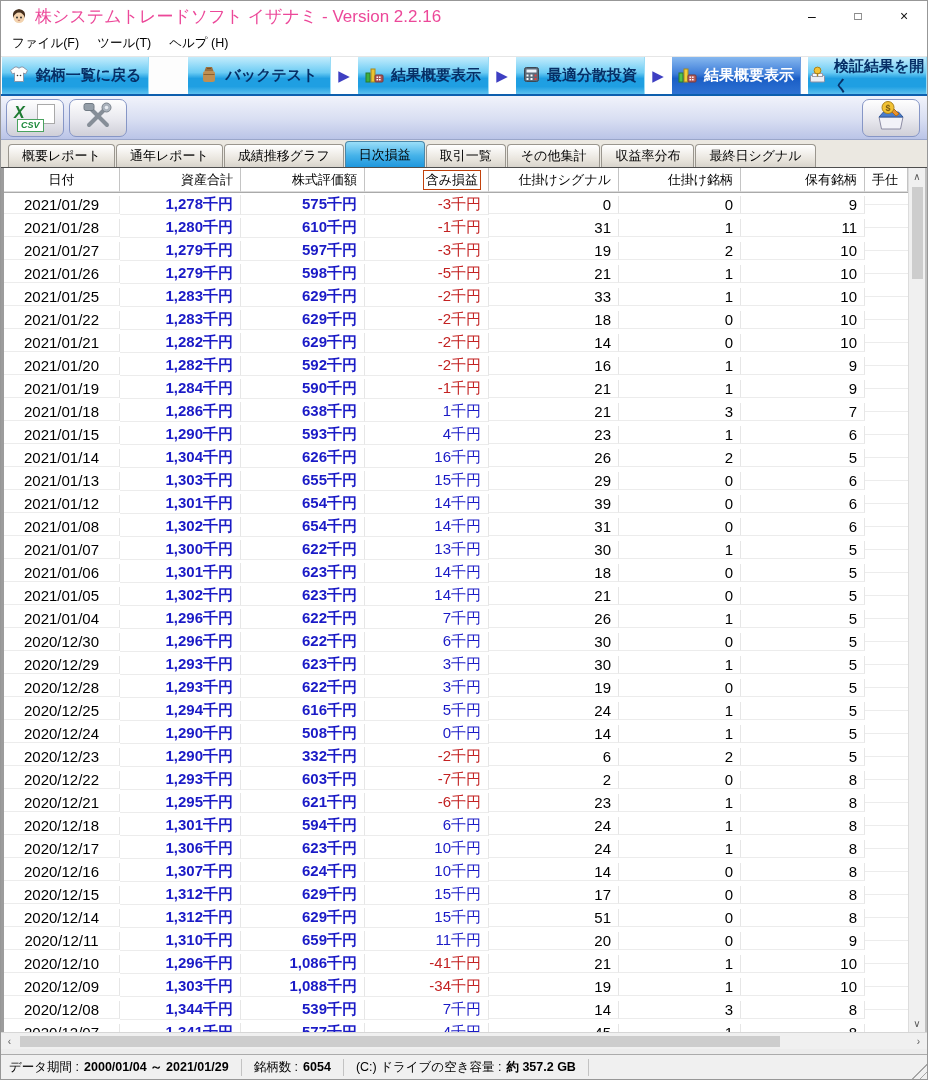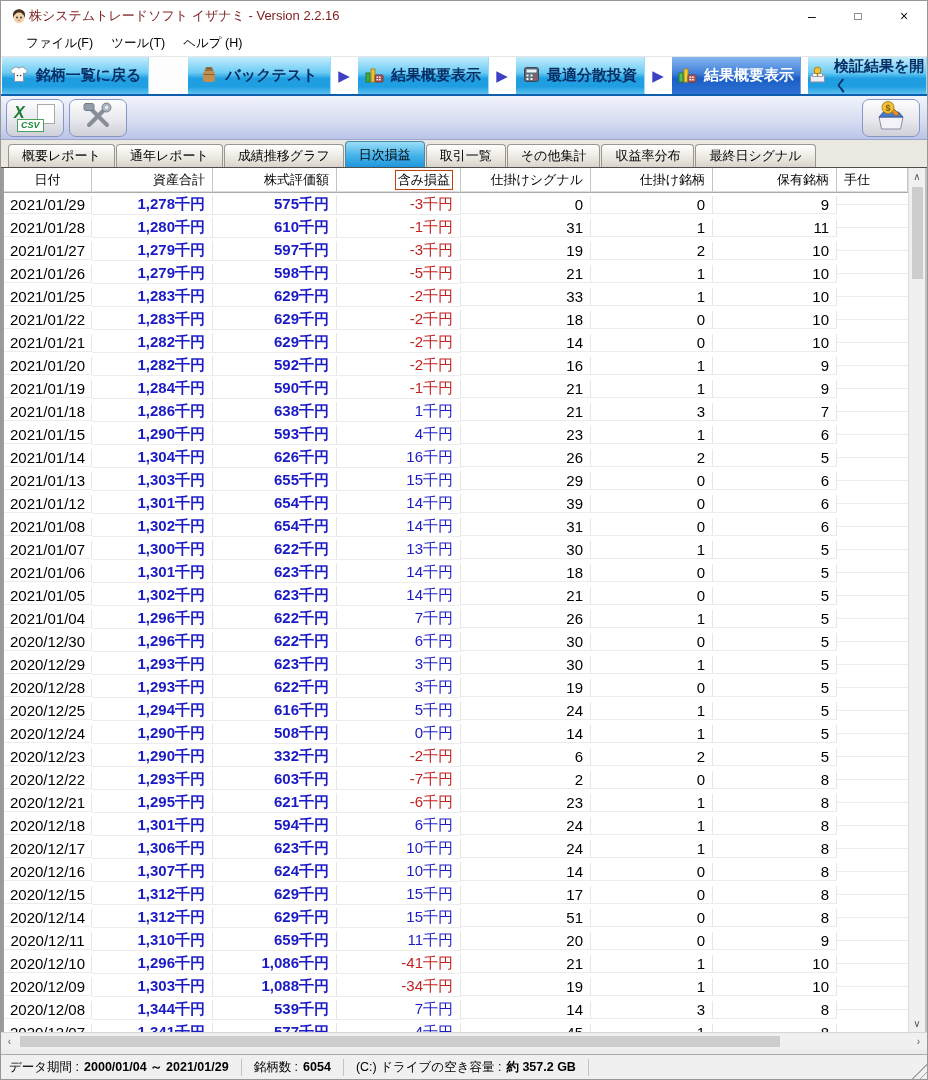--- a/index.html
+++ b/index.html
@@ -3,26 +3,26 @@
 <meta charset="utf-8">
 <style>
   *{box-sizing:border-box;margin:0;padding:0}
   html,body{width:928px;height:1080px}
   body{font-family:"Liberation Sans","DejaVu Sans",sans-serif;background:#fff;overflow:hidden}
   .window{width:928px;height:1080px;border:1px solid #979797;display:flex;flex-direction:column;background:#fff}
 
   
   .titlebar{height:30px;display:flex;align-items:center;padding-left:8px;background:#fff;flex:0 0 auto}
   .app-icon{width:20px;height:20px;display:flex;align-items:center;justify-content:center}
-  .title{font-size:13px;color:#7f1d1d;flex:1;white-space:nowrap}
+  .title{font-size:17px;color:#ec4899;margin-left:6px;flex:1;white-space:nowrap}
   .win-btn{width:46px;height:30px;display:flex;align-items:center;justify-content:center;font-size:14px;color:#111;cursor:default}
   .win-btn.max{font-size:12px}
 
   
-  .menubar{height:26px;display:flex;align-items:center;background:#fff;font-size:12.5px;padding-left:16px;flex:0 0 auto;border-bottom:1px solid #e6e6e6}
+  .menubar{height:26px;display:flex;align-items:center;background:#fff;font-size:12.5px;padding-left:2px;flex:0 0 auto;border-bottom:1px solid #e6e6e6}
   .menu-item{padding:4px 9px;color:#000}
 
   
   .navbar{height:39px;display:flex;background:#5eead4;border-bottom:2px solid #0d5fae;flex:0 0 auto}
   .nav-btn{display:flex;align-items:center;justify-content:center;gap:7px;font-size:15px;font-weight:bold;color:#072f66;
     background:linear-gradient(180deg,#c3ecfc 0%,#6cccf4 42%,#1f9fe2 58%,#1f9fe2 80%,#5cc0ee 100%);
     border-left:1px solid #ffffff;border-right:1px solid #9adcf6}
   .nav-btn.active{background:linear-gradient(180deg,#86b8ef 0%,#3f7ed9 45%,#1a5ec6 58%,#2e72d3 100%);color:#fff;border-right:1px solid #6f9fe0}
   .nav-gap{background:#fdfdfd}
   .nav-sep{width:26px;background:#fff;display:flex;align-items:center;justify-content:center;color:#3e3fc2;font-size:15px}
@@ -47,21 +47,21 @@
   .gh-cell{display:flex;align-items:center;justify-content:flex-end;padding:0 7px;border-right:1px solid #c4c4c4;border-bottom:1px solid #dcdcdc}
   .gh-cell.ctr{justify-content:center}
   .gh-cell .hdr-box{border:1px solid #c2410c;padding:0 2px}
   .grid-body{position:absolute;top:25px;left:0;right:17px;bottom:0;overflow:hidden}
   .grid-row{display:flex;height:23px;font-size:15px;align-items:center}
   .cell{display:flex;align-items:center;justify-content:flex-end;padding:0 7px;border-right:1px solid #e6e6e6;border-bottom:1px solid #ececec;color:#000;white-space:nowrap}
   .cell.ctr{justify-content:center}
   .cell.val{color:#1a1ac6;font-weight:bold}
   .cell.pl{color:#1a1ac6;font-weight:normal}
   .cell.pl.neg{color:#c32222}
-  .c0{width:88px}.c1{width:121px}.c2{width:124px}.c3{width:124px}.c4{width:130px}.c5{width:122px}.c6{width:124px}.c7{flex:1}
+  .c0{width:116px}.c1{width:121px}.c2{width:124px}.c3{width:124px}.c4{width:130px}.c5{width:122px}.c6{width:124px}.c7{flex:1}
 
   
   .vscroll{position:absolute;top:0;right:0;bottom:0;width:17px;background:#f0f0f0;border-left:1px solid #dcdcdc;display:flex;flex-direction:column;align-items:center}
   .scroll-arrow{width:17px;height:17px;display:flex;align-items:center;justify-content:center;font-size:10px;color:#5a5a5a;flex:0 0 auto}
   .vthumb{width:11px;height:92px;background:#cdcdcd;margin-top:2px}
   .vspacer{flex:1}
   .hscroll{height:17px;background:#f0f0f0;border-top:1px solid #d6d6d6;display:flex;align-items:center;flex:0 0 auto}
   .hthumb{width:760px;height:11px;background:#cdcdcd;margin-left:2px}
   .hspacer{flex:1}
 

